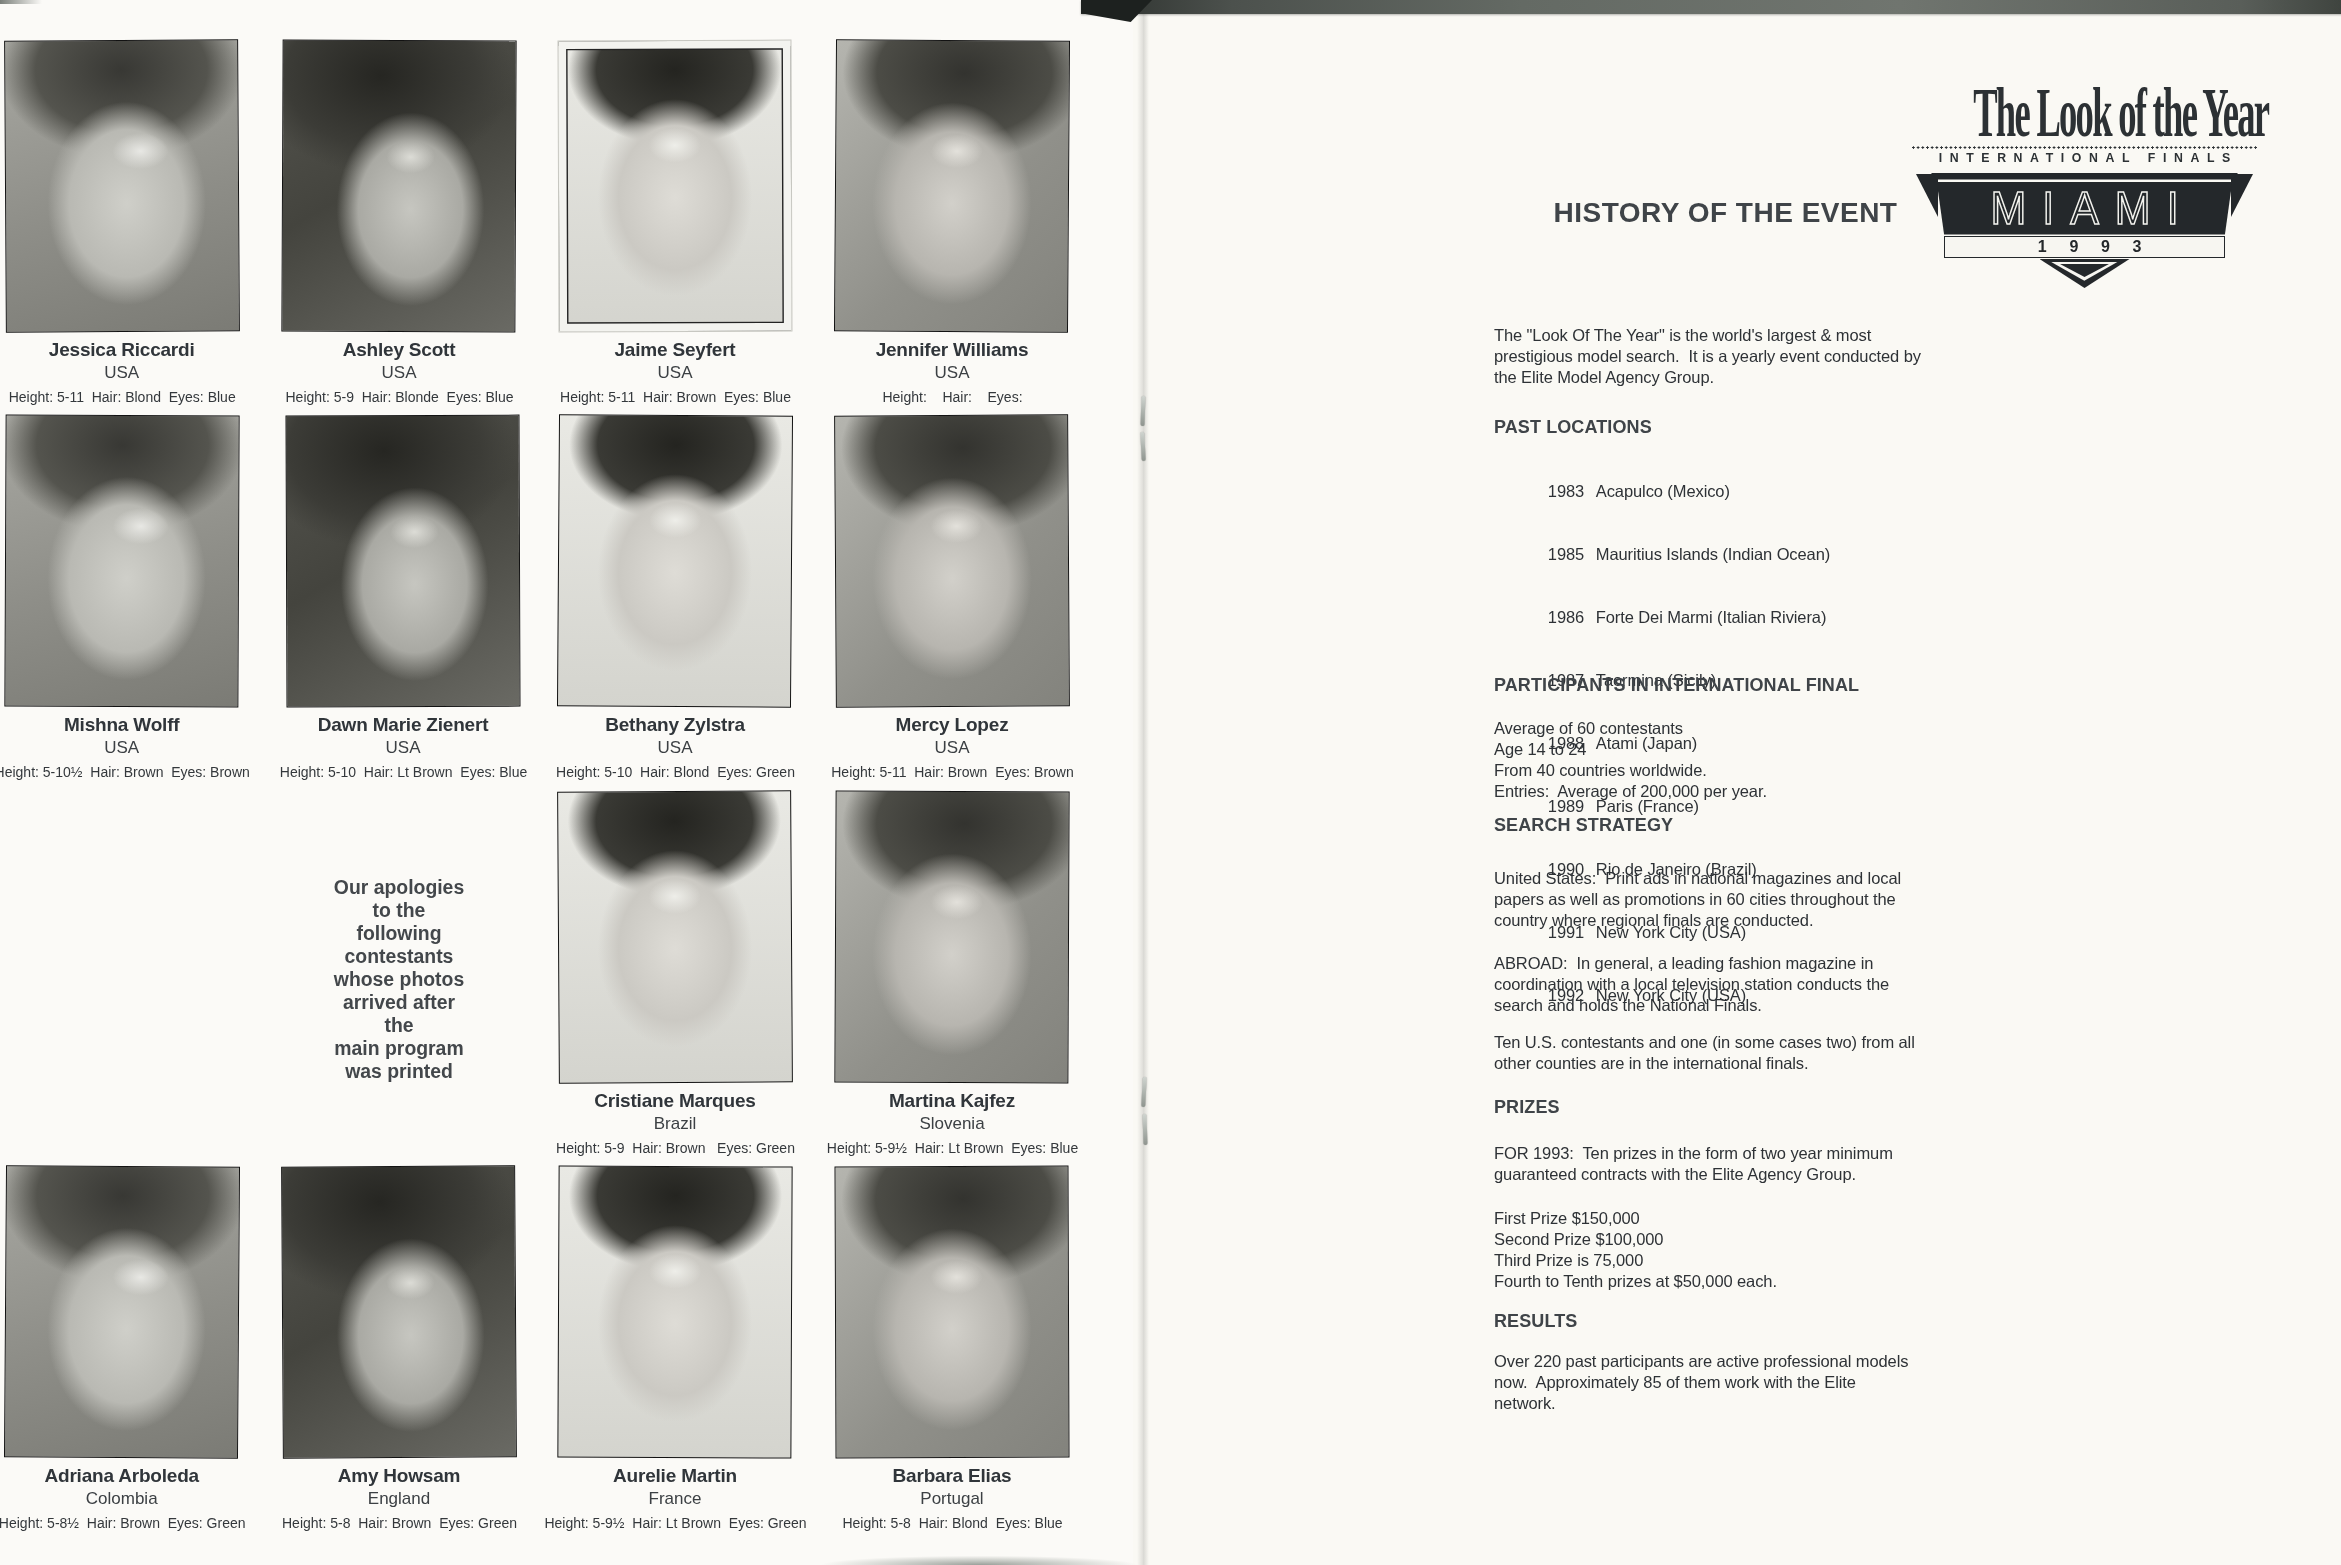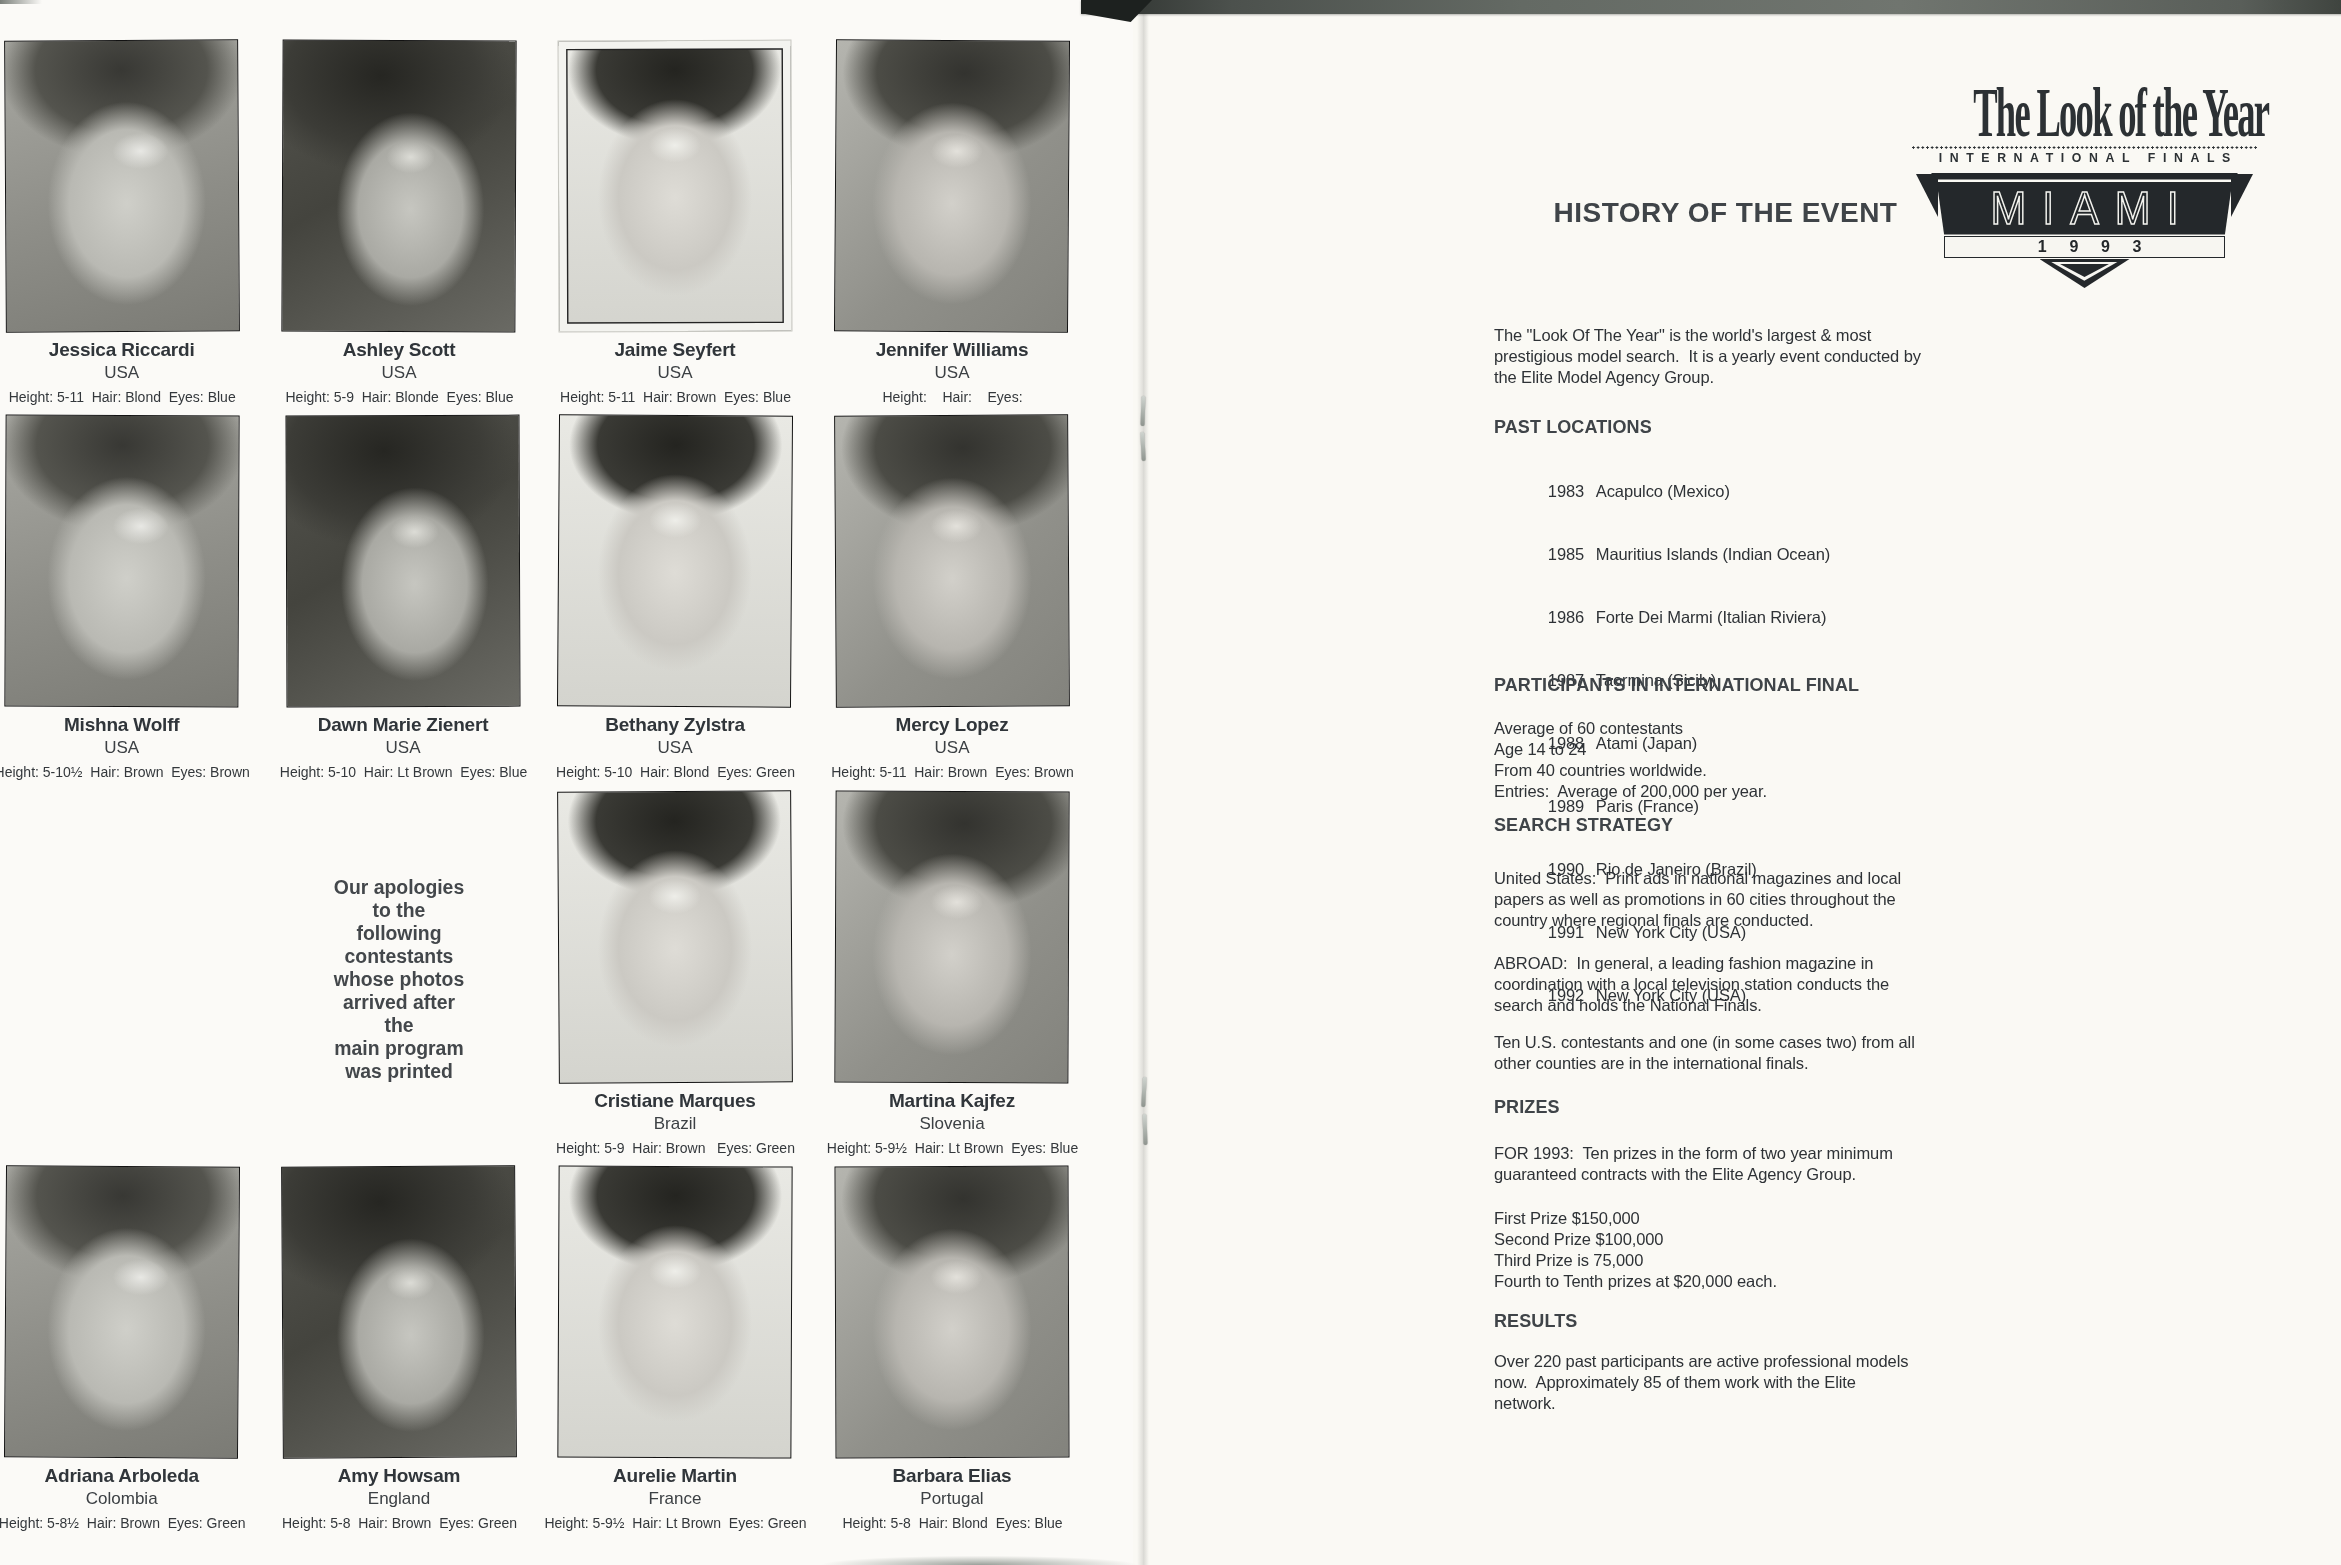--- a/index.html
+++ b/index.html
@@ -307,21 +307,21 @@
       <div class="tblock" style="top:1143px">
 
       <div class="bline">FOR 1993:  Ten prizes in the form of two year minimum</div>
           <div class="bline">guaranteed contracts with the Elite Agency Group.</div>
         </div>
       <div class="tblock" style="top:1208px">
 
       <div class="bline">First Prize $150,000</div>
           <div class="bline">Second Prize $100,000</div>
           <div class="bline">Third Prize is 75,000</div>
-          <div class="bline">Fourth to Tenth prizes at $20,000 each.</div>
+          <div class="bline">Fourth to Tenth prizes at $50,000 each.</div>
         </div>
 
       <h2 class="sec" style="top:1311px">RESULTS</h2>
       <div class="tblock" style="top:1351px">
 
       <div class="bline">Over 220 past participants are active professional models</div>
           <div class="bline">now.  Approximately 85 of them work with the Elite</div>
           <div class="bline">network.</div>
         </div>
 

